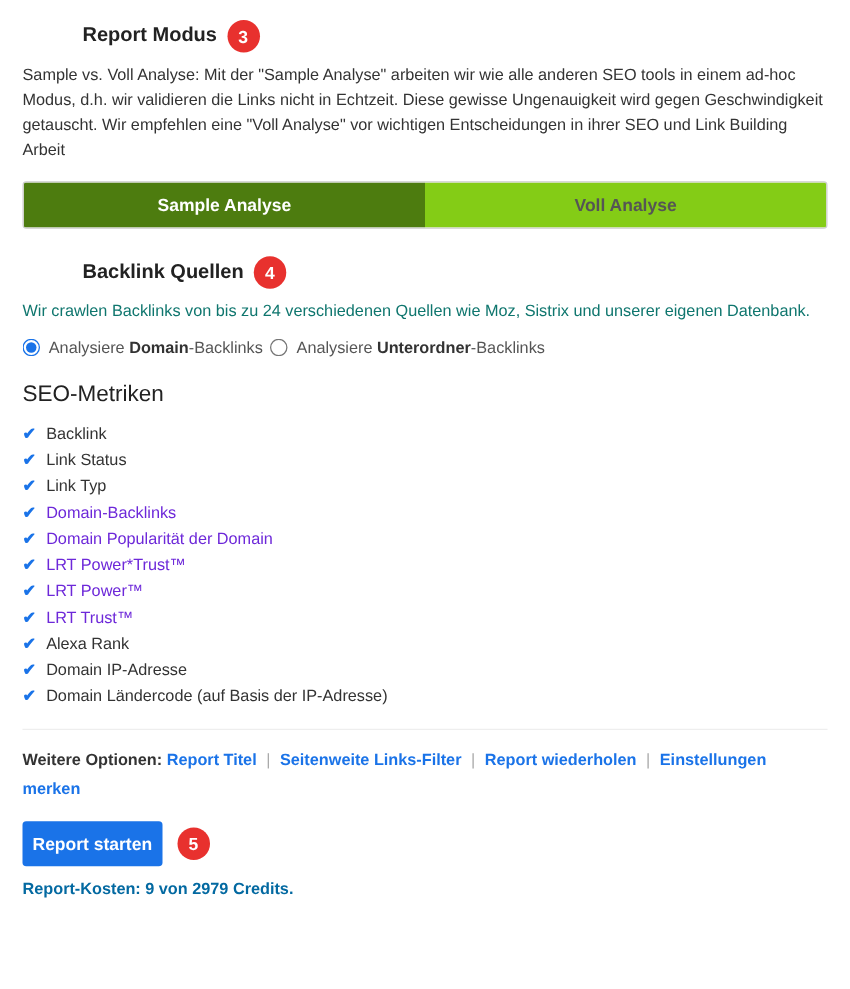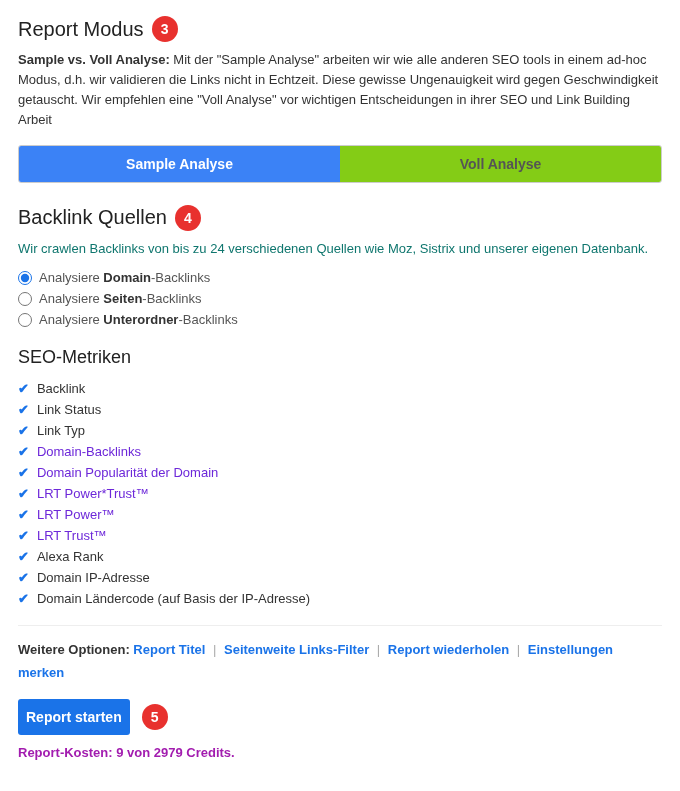--- a/index.html
+++ b/index.html
@@ -14,23 +14,24 @@
     }
 
     
     .section-title {
       display: flex;
       align-items: center;
       gap: 8px;
       margin-bottom: 8px;
     }
     .section-title h2 {
-      font-size: 20px;
-      font-weight: normal;
+      font-size: 16px;
+      font-weight: bold;
       color: #222;
+      margin-left: 48px;
     }
     .badge {
       display: inline-flex;
       align-items: center;
       justify-content: center;
       width: 26px;
       height: 26px;
       border-radius: 50%;
       background: #e8312e;
       color: #fff;
@@ -39,59 +40,59 @@
       flex-shrink: 0;
     }
 
     
     .description {
       font-size: 13px;
       line-height: 1.55;
       color: #333;
       margin-bottom: 14px;
     }
-    .description strong { font-weight: bold; color: #333; }
+    .description strong { font-weight: normal; color: #333; }
 
     
     .tab-group {
       display: flex;
       border: 1px solid #ccc;
       border-radius: 3px;
       overflow: hidden;
       margin-bottom: 22px;
     }
     .tab-btn {
       flex: 1;
       padding: 10px;
       font-size: 14px;
       font-weight: bold;
       border: none;
       cursor: pointer;
       text-align: center;
     }
     .tab-btn.active {
-      background: #3b82f6;
+      background: #4d7c0f;
       color: #fff;
     }
     .tab-btn.inactive {
       background: #84cc16;
       color: #555;
     }
 
     
     .backlink-section { margin-bottom: 18px; }
     .backlink-desc {
       font-size: 13px;
       color: #0f766e;
       margin-bottom: 12px;
       line-height: 1.5;
     }
 
     
-    .radio-group { display: flex; flex-direction: column; gap: 6px; margin-bottom: 0; }
+    .radio-group { display: flex; flex-direction: row; gap: 6px; margin-bottom: 0; }
     .radio-item {
       display: flex;
       align-items: center;
       gap: 7px;
       font-size: 13px;
       color: #555;
       cursor: pointer;
     }
     .radio-item input[type="radio"] {
       accent-color: #1a73e8;
@@ -153,21 +154,21 @@
       font-size: 14px;
       font-weight: bold;
       border-radius: 3px;
       cursor: pointer;
     }
 
     
     .report-kosten {
       font-size: 13px;
       font-weight: bold;
-      color: #a21caf;
+      color: #0369a1;
     }
   </style>
 </head>
 <body>
 
 <div class="section-title">
   <h2>Report Modus</h2>
   <span class="badge">3</span>
 </div>
 
@@ -185,24 +186,20 @@
   <div class="section-title">
     <h2>Backlink Quellen</h2>
     <span class="badge">4</span>
   </div>
   <p class="backlink-desc">Wir crawlen Backlinks von bis zu 24 verschiedenen Quellen wie Moz, Sistrix und unserer eigenen Datenbank.</p>
 
   <div class="radio-group">
     <label class="radio-item">
       <input type="radio" name="backlink-type" checked="" style="">
       <span>Analysiere <strong>Domain</strong>-Backlinks</span>
-    </label>
-    <label class="radio-item">
-      <input type="radio" name="backlink-type" style="">
-      <span>Analysiere <strong>Seiten</strong>-Backlinks</span>
     </label>
     <label class="radio-item">
       <input type="radio" name="backlink-type" style="">
       <span>Analysiere <strong>Unterordner</strong>-Backlinks</span>
     </label>
   </div>
 </div>
 
 <div class="seo-section">
   <h3>SEO-Metriken</h3>

